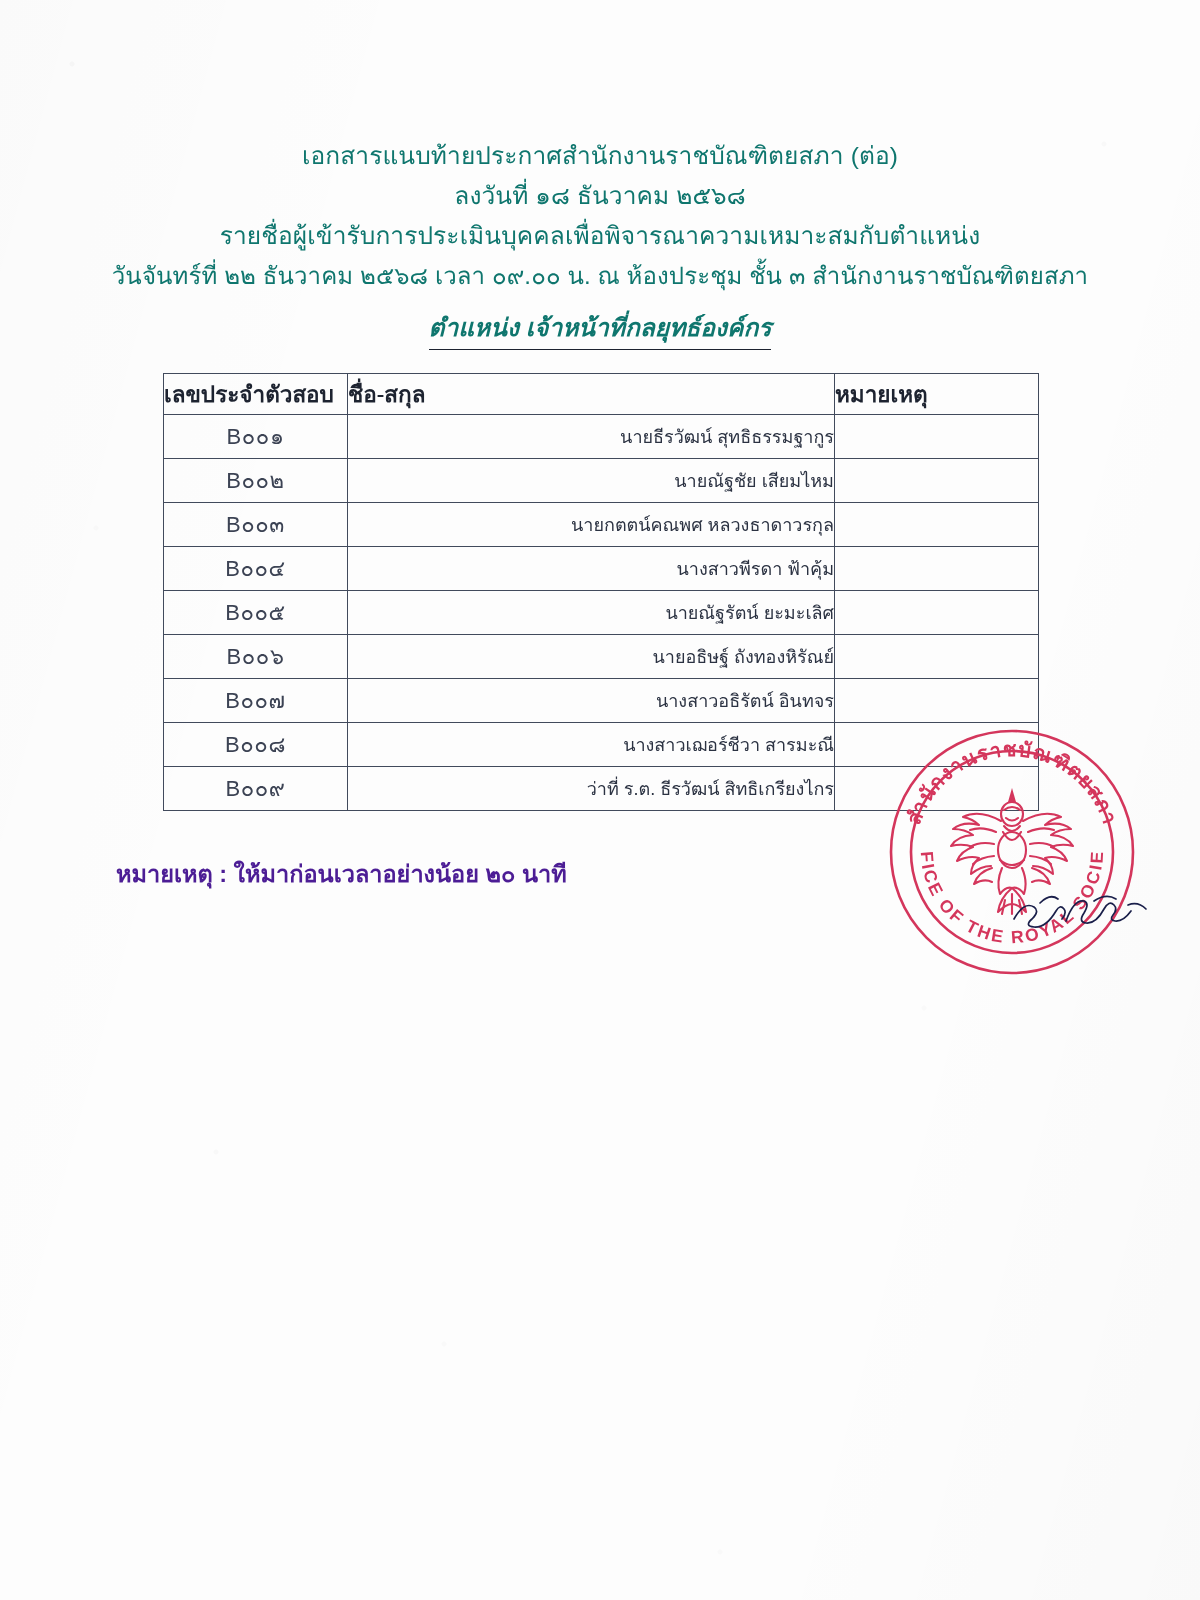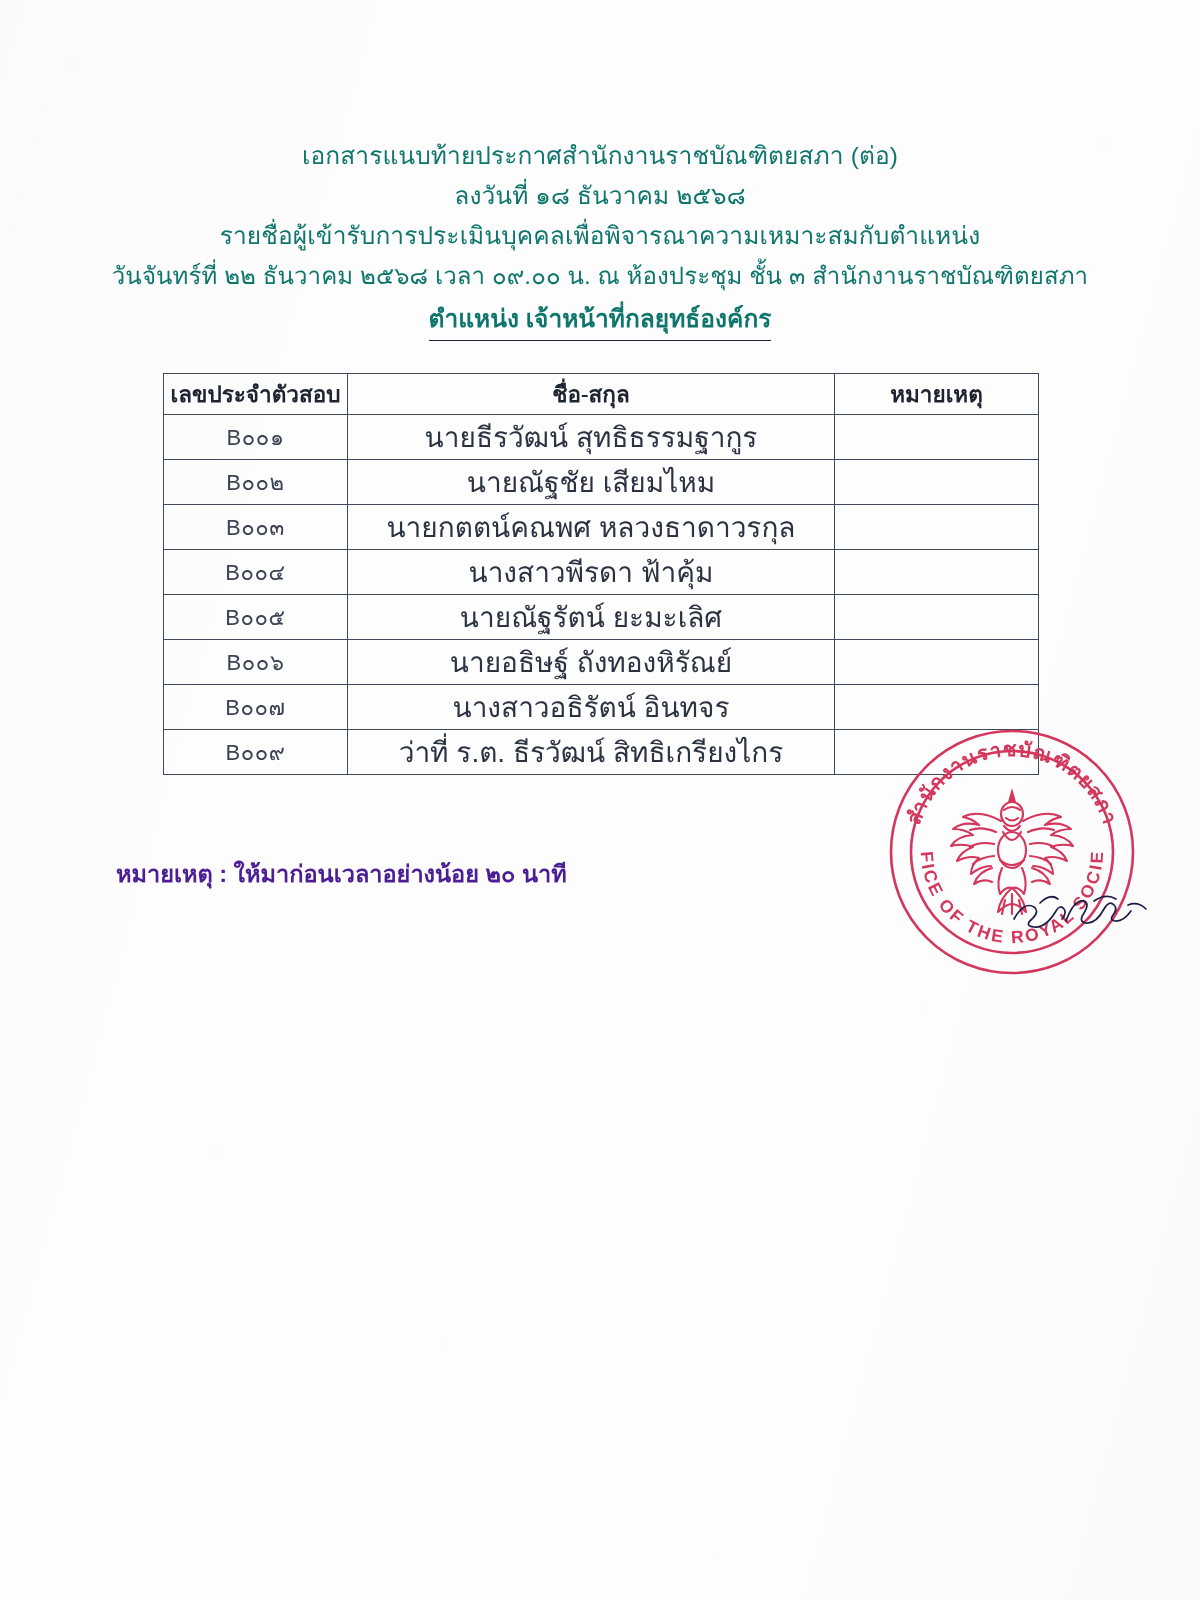--- a/index.html
+++ b/index.html
@@ -61,21 +61,22 @@
   #position-line {
     display: inline-block;
     font-size: 24.5px;
     line-height: 40px;
     font-weight: 700;
     border-bottom: 1.6px solid #1d2330;
     padding-bottom: 1px;
     white-space: nowrap;
   }
   #position-wrap {
-    margin-top: 3px;
+    margin-top: 12px;
+    font-style: italic;
   }
 
   
   #candidates-table {
     position: absolute;
     left: 163px;
     top: 373px;
     width: 875px;
     border-collapse: collapse;
     table-layout: fixed;
@@ -91,32 +92,32 @@
     border: 1.5px solid #414a5c;
     padding: 0;
     height: 43px;
     vertical-align: middle;
   }
   #candidates-table thead th {
     height: 40px;
     font-size: 22.5px;
     font-weight: 700;
     color: #1d2330;
-    text-align: center;
+    text-align: left;
     font-family: Liberation Serif, serif;
   }
   td.cell-id {
     text-align: center;
     font-size: 22px;
     color: #3c4354;
     letter-spacing: 0.6px;
   }
   td.cell-name {
-    text-align: center;
-    font-size: 28px;
+    text-align: right;
+    font-size: 18px;
     padding-left: 17px;
     color: #2b3242;
   }
   td.cell-note {
     text-align: center;
     font-size: 21px;
   }
 
   
   #footnote {
@@ -215,20 +216,25 @@
           <td class="cell-id">B๐๐๖</td>
           <td class="cell-name">นายอธิษฐ์  ถังทองหิรัณย์</td>
           <td class="cell-note"></td>
         </tr>
         <tr>
           <td class="cell-id">B๐๐๗</td>
           <td class="cell-name">นางสาวอธิรัตน์  อินทจร</td>
           <td class="cell-note"></td>
         </tr>
         <tr>
+          <td class="cell-id">B๐๐๘</td>
+          <td class="cell-name">นางสาวเฌอร์ชีวา  สารมะณี</td>
+          <td class="cell-note"></td>
+        </tr>
+        <tr>
           <td class="cell-id">B๐๐๙</td>
           <td class="cell-name">ว่าที่ ร.ต. ธีรวัฒน์  สิทธิเกรียงไกร</td>
           <td class="cell-note"></td>
         </tr>
       </tbody>
   </table>
 
   <div id="footnote">หมายเหตุ : ให้มาก่อนเวลาอย่างน้อย ๒๐ นาที</div>
 
   <div id="seal">

